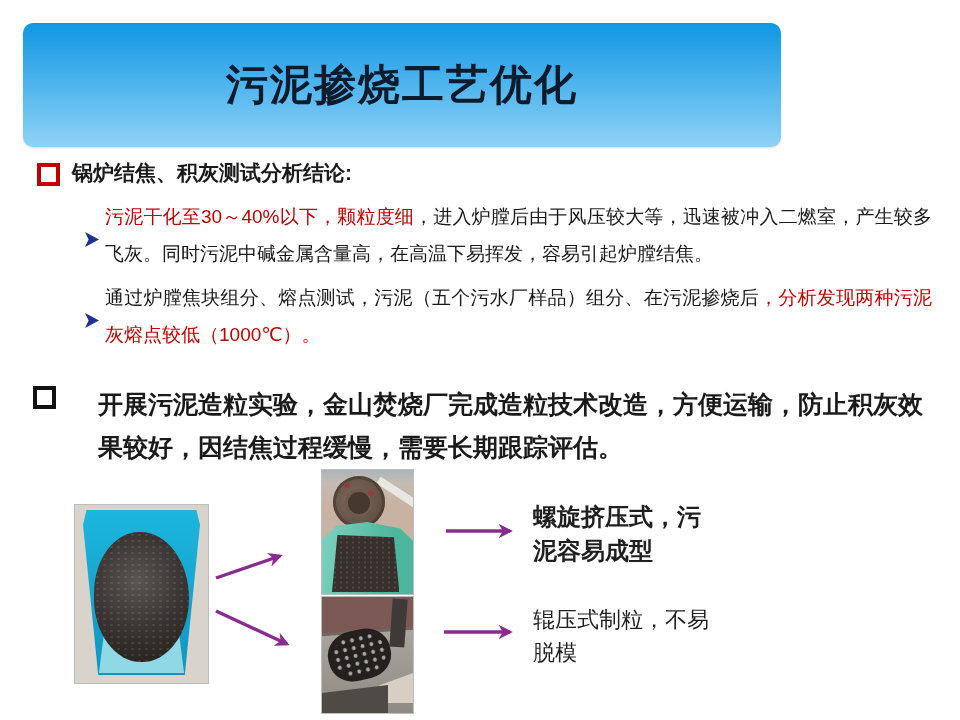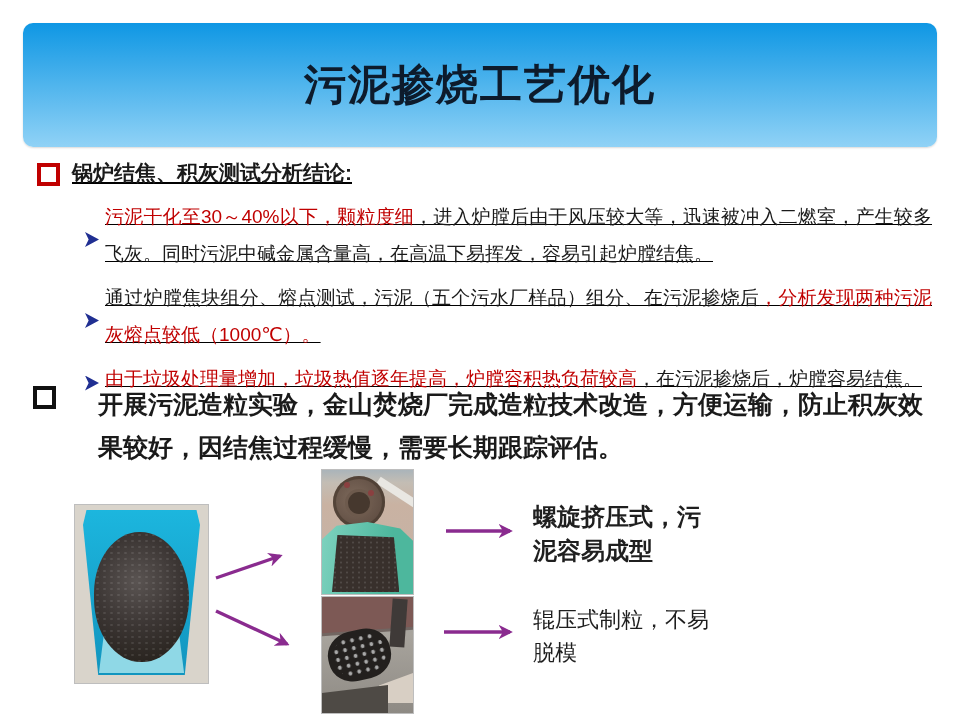--- a/index.html
+++ b/index.html
@@ -2,30 +2,30 @@
 <html style="--banner-top: #0f97e4; --banner-bottom: #90d2f6; --title-text: #0d1b2c; --red-text: #c00000; --dark-text: #1a1a1a; --bullet-red: #c00000; --bullet-black: #111111; --sub-bullet-blue: #202f92; --arrow-purple: #8a2b8f;"><head>
 <meta charset="utf-8">
 <style>
   html,body{margin:0;padding:0;background:#ffffff;}
   .slide{
     position:relative;width:960px;height:720px;background:#ffffff;overflow:hidden;
     font-family:"Liberation Sans","DejaVu Sans",sans-serif;
   }
   
   .banner{
-    position:absolute;left:23px;top:23px;width:914px;height:124px;border-radius:10px;
+    position:absolute;left:23px;top:23px;width:758px;height:124px;border-radius:10px;
     background:linear-gradient(180deg,var(--banner-top,#0f97e4) 0%,var(--banner-bottom,#90d2f6) 100%);
     display:flex;align-items:center;justify-content:center;
     box-shadow:0 1px 2px rgba(0,0,0,.15);
   }
   .banner .title{
     font-size:42px;font-weight:bold;color:var(--title-text,#0d1b2c);letter-spacing:2px;
   }
   
-  .sec1{position:absolute;left:37px;top:160px;width:895px;text-decoration:underline;}
+  .sec1{position:absolute;left:37px;top:160px;width:895px;}
   .sec-head{display:flex;align-items:flex-start;}
   .sq{width:15px;height:15px;border:4px solid var(--bullet-red,#c00000);background:#fff;margin:3px 12px 0 0;flex:0 0 auto;}
   .sq.black{border-color:var(--bullet-black,#111111);}
   .sec-head .ht{font-size:21px;font-weight:bold;color:var(--dark-text,#1a1a1a);line-height:26px;}
   .sublist{margin:12px 0 0 48px;}
   .subitem{display:flex;align-items:center;margin-bottom:7px;}
   .tri{flex:0 0 auto;width:14px;height:15px;margin:9px 6px 0 0;
        background:var(--sub-bullet-blue,#202f92);
        clip-path:polygon(0 0,100% 50%,0 100%,26% 50%);}
   .subtext{font-size:19px;line-height:37px;color:var(--dark-text,#1a1a1a);width:828px;text-align:justify;}
@@ -107,24 +107,20 @@
     </div>
     <div class="sublist">
       <div class="subitem">
         <span class="tri"></span>
         <div class="subtext"><span class="seg-red">污泥干化至30～40%以下，颗粒度细</span><span class="seg-dark">，进入炉膛后由于风压较大等，迅速被冲入二燃室，产生较多飞灰。同时污泥中碱金属含量高，在高温下易挥发，容易引起炉膛结焦。</span></div>
       </div>
       <div class="subitem">
         <span class="tri"></span>
         <div class="subtext"><span class="seg-dark">通过炉膛焦块组分、熔点测试，污泥（五个污水厂样品）组分、在污泥掺烧后</span><span class="seg-red">，分析发现两种污泥灰熔点较低（1000℃）。</span></div>
       </div>
-      <div class="subitem">
-        <span class="tri"></span>
-        <div class="subtext"><span class="seg-red">由于垃圾处理量增加，垃圾热值逐年提高，炉膛容积热负荷较高</span><span class="seg-dark">，在污泥掺烧后，炉膛容易结焦。</span></div>
-      </div>
     </div>
   </div>
 
   <div class="sec2">
     <span class="sq black"></span>
     <div class="bt">开展污泥造粒实验，金山焚烧厂完成造粒技术改造，方便运输，防止积灰效果较好，因结焦过程缓慢，需要长期跟踪评估。</div>
   </div>
 
   <div class="photo p1">
     <div class="abs basket"></div>

